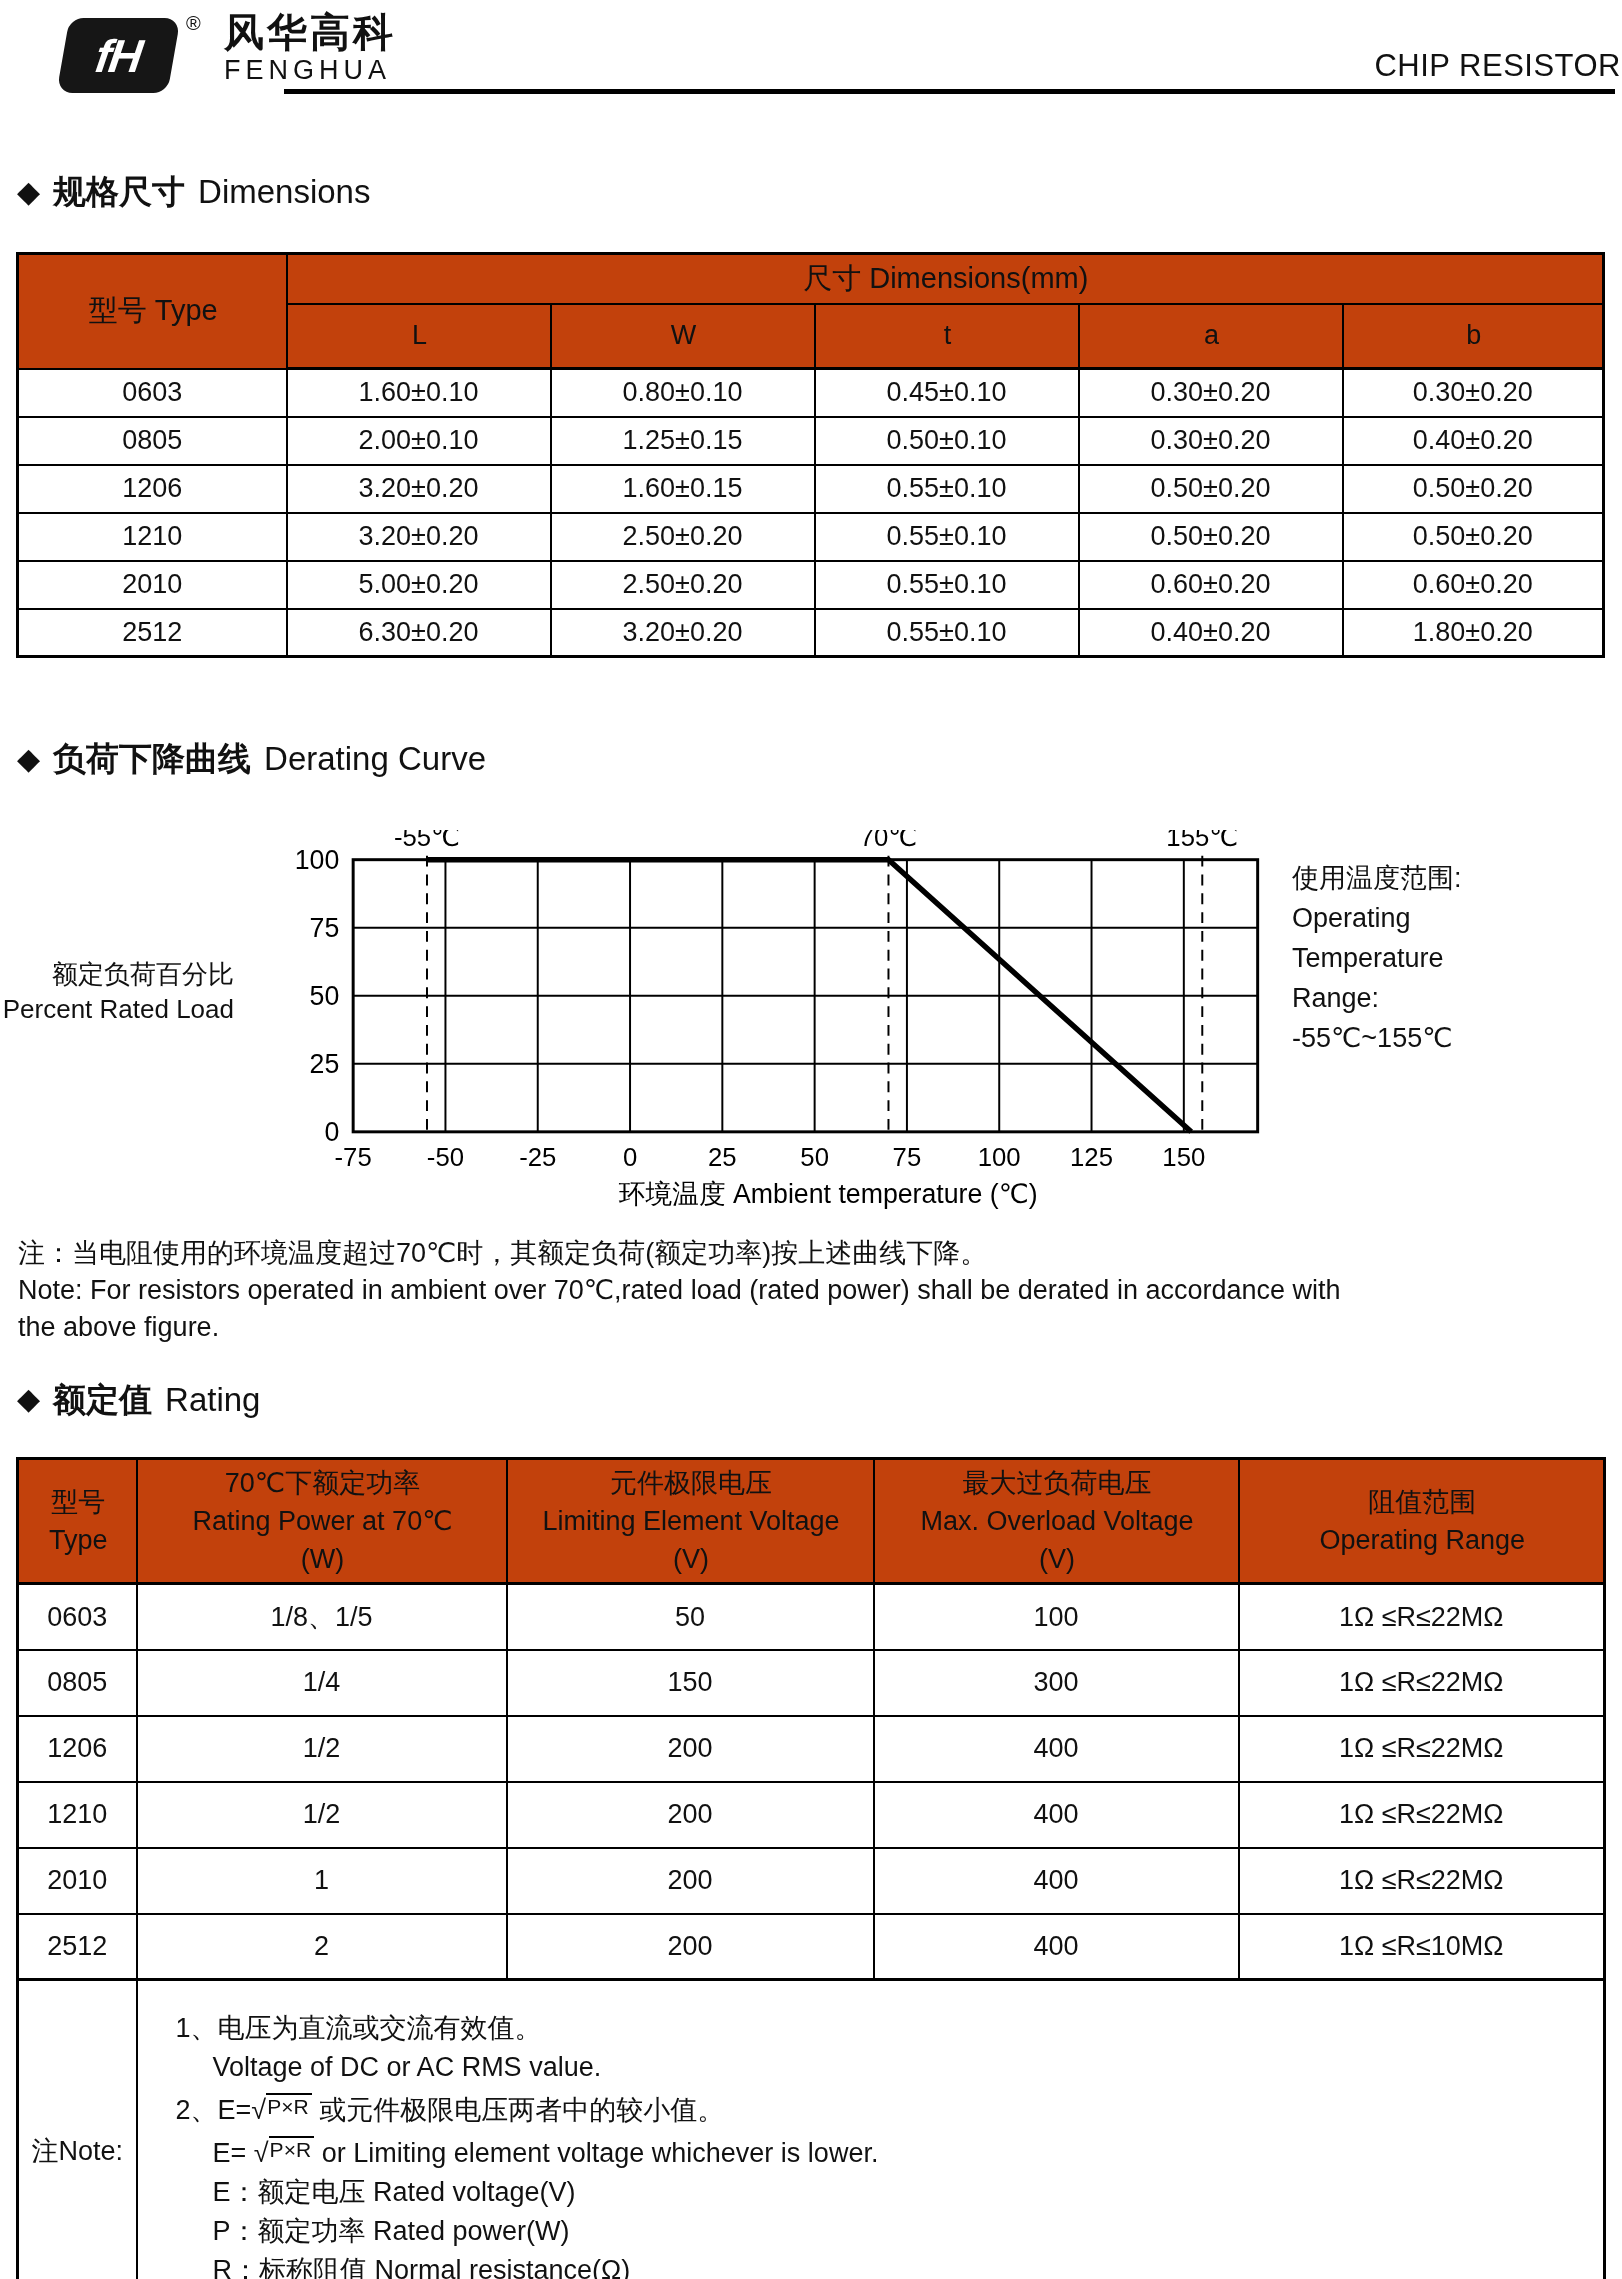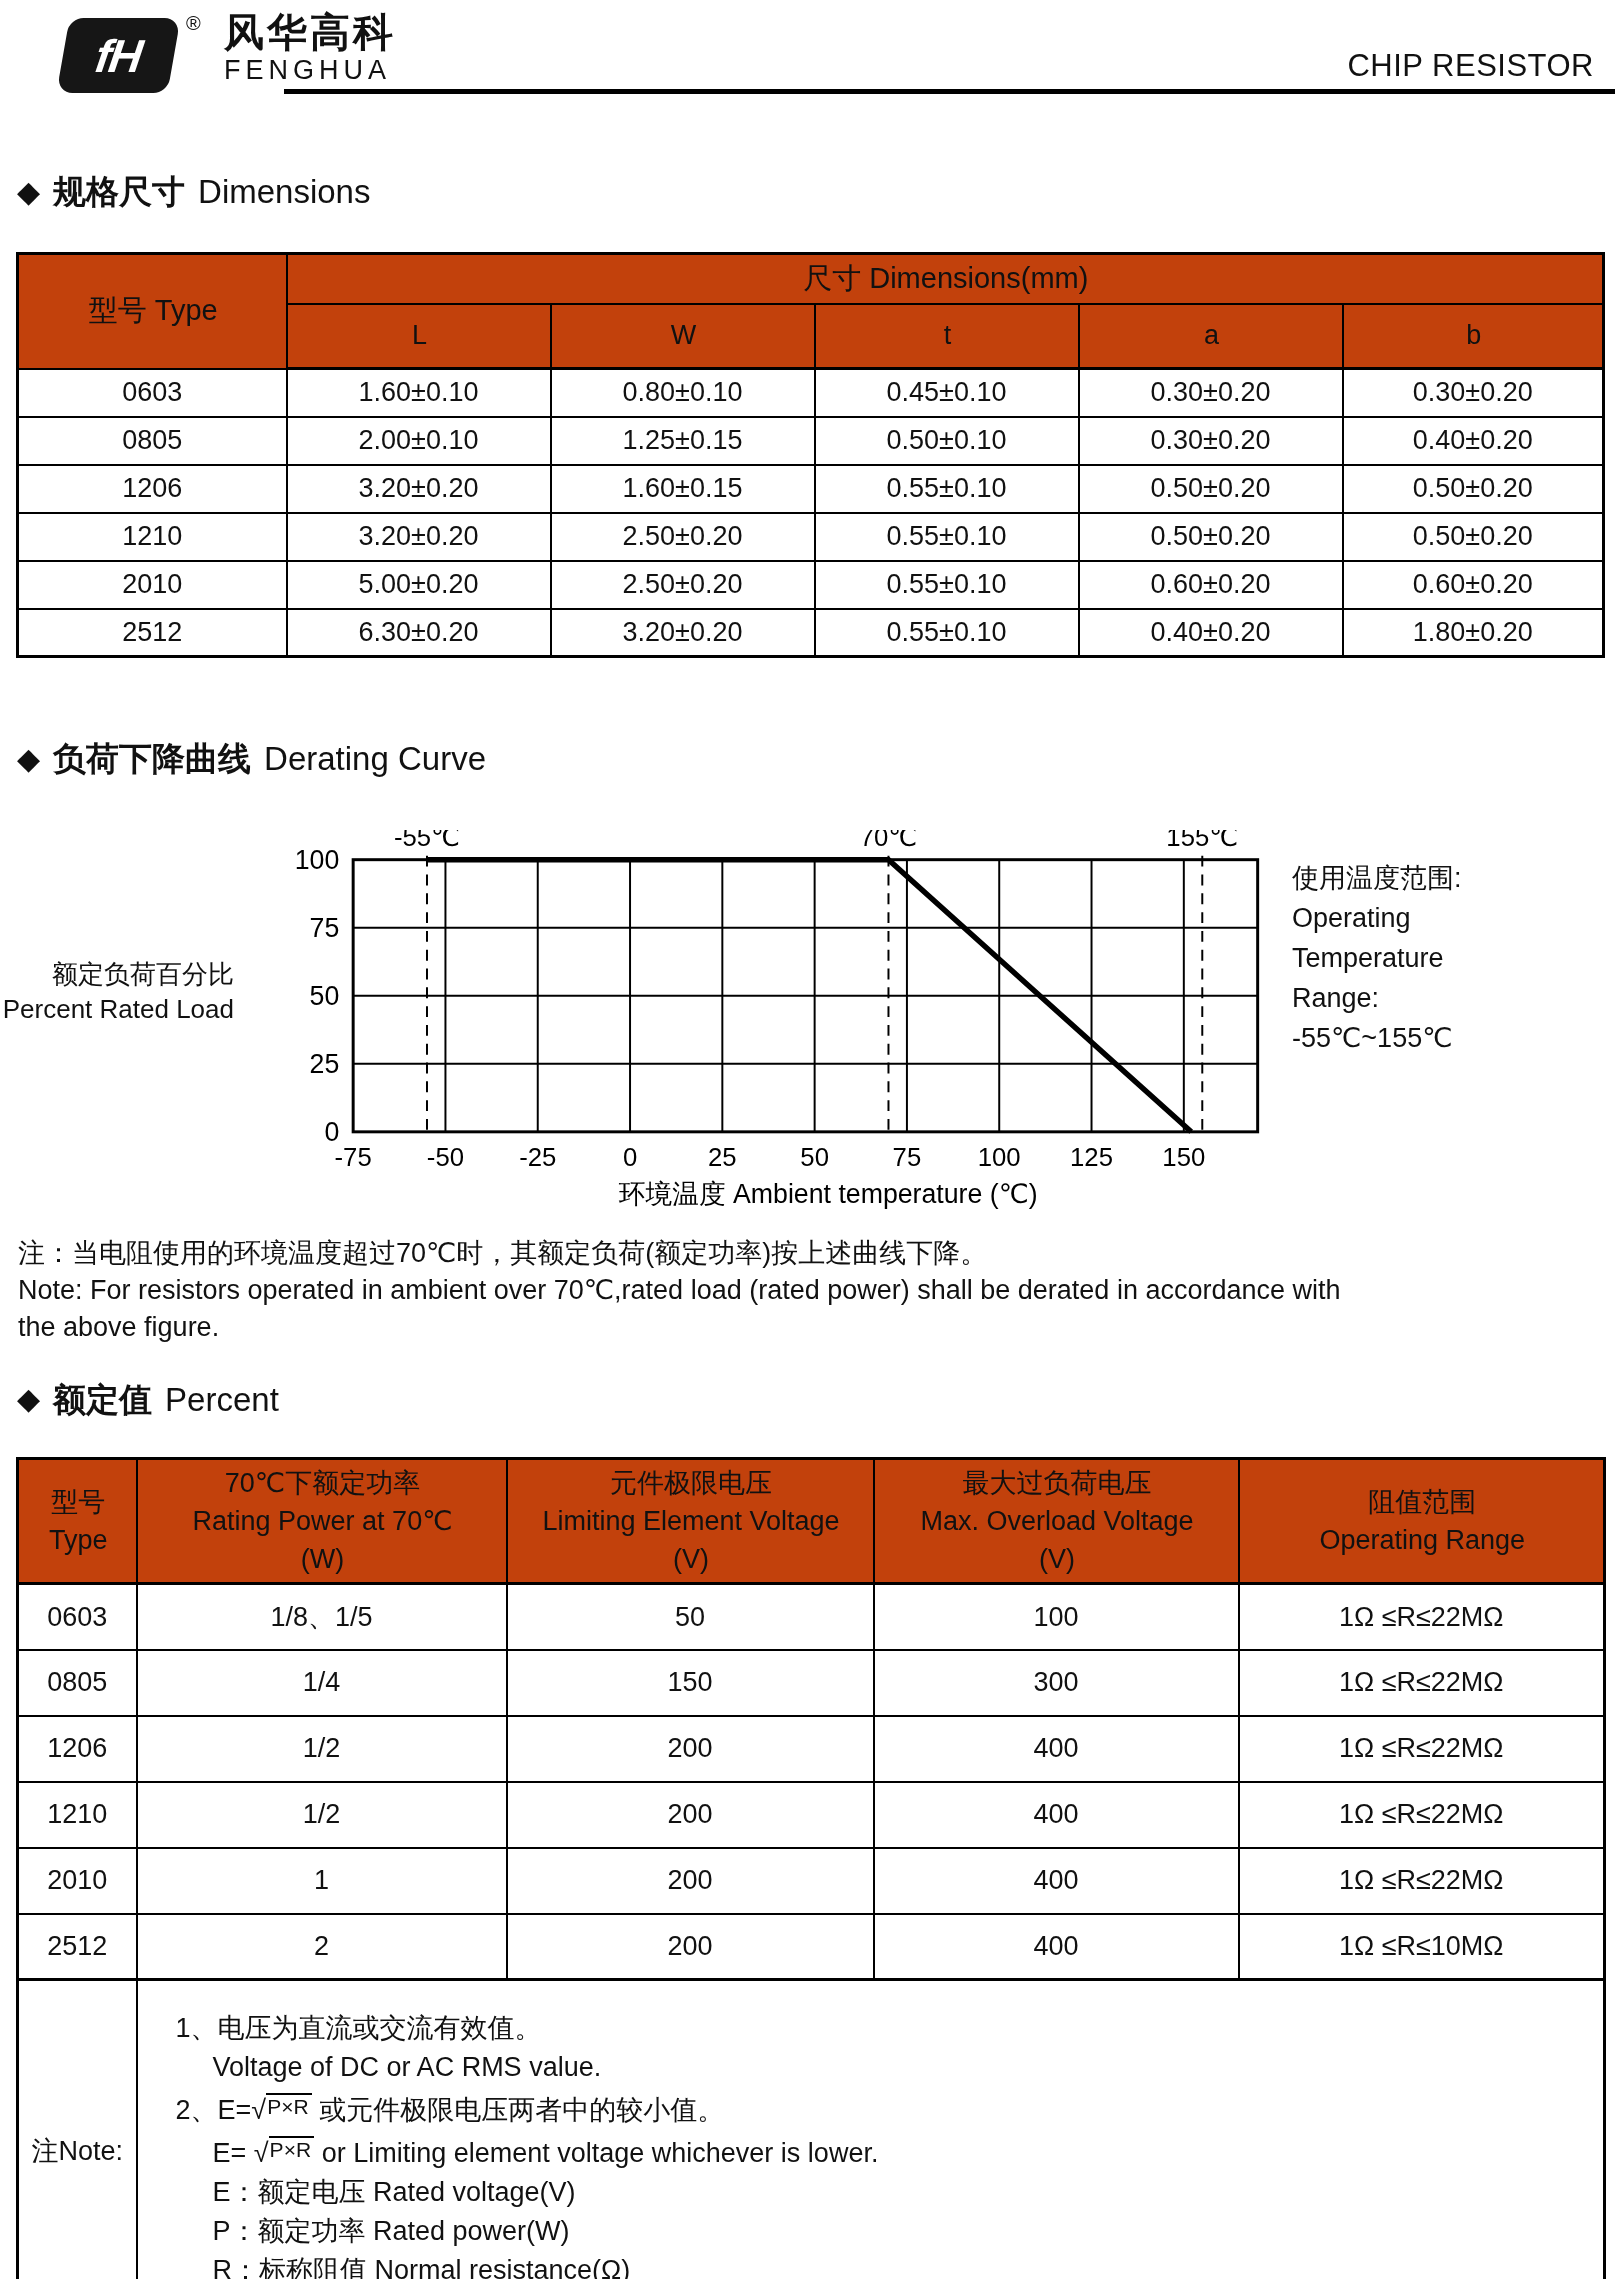--- a/index.html
+++ b/index.html
@@ -19,21 +19,21 @@
     display:flex; align-items:center; justify-content:center;
   }
   .logo-mark span{
     color:#fff; font-weight:bold; font-style:italic;
     font-size:46px; letter-spacing:-2px; transform:skewX(2deg);
   }
   .logo-reg { position:absolute; left:186px; top:12px; font-size:20px; }
   .brand { position:absolute; left:224px; top:12px; line-height:1; }
   .brand-cn { font-size:40px; font-weight:bold; letter-spacing:3px;text-align:center; }
   .brand-en { font-size:27px; font-weight:normal; letter-spacing:5px; margin-top:5px; }
-  .doc-title { position:absolute; right:29px; top:48px; font-size:31px; letter-spacing:0.5px; }
+  .doc-title { position:absolute; right:2px; top:48px; font-size:31px; letter-spacing:0.5px; }
   .header-rule { position:absolute; left:284px; right:8px; top:89px; height:5px; background:#000; }
 
   
   .section-title{
     display:flex; align-items:center; gap:13px;
     padding-left:17px; font-size:33px; line-height:1.2;
   }
   .section-title .diamond{ font-size:30px; }
   .section-title .cn{ font-weight:bold; }
   .section-title .en{ font-weight:normal;text-align:right; }
@@ -227,21 +227,21 @@
 
 <div class="chart-note" id="chart-note">
     <div>注：当电阻使用的环境温度超过70℃时，其额定负荷(额定功率)按上述曲线下降。</div>
     <div>Note: For resistors operated in ambient over 70℃,rated load (rated power) shall be derated in accordance with</div>
     <div>the above figure.</div>
   </div>
 
 <div class="section-title" id="sec-ratings">
   <span class="diamond">◆</span>
   <span class="cn">额定值</span>
-  <span class="en">Percent</span>
+  <span class="en">Rating</span>
 </div>
 
 <table class="ratings-table">
   <colgroup>
       <col style="width:119px">
       <col style="width:370px">
       <col style="width:367px">
       <col style="width:365px">
       <col style="width:366px">
     </colgroup>

